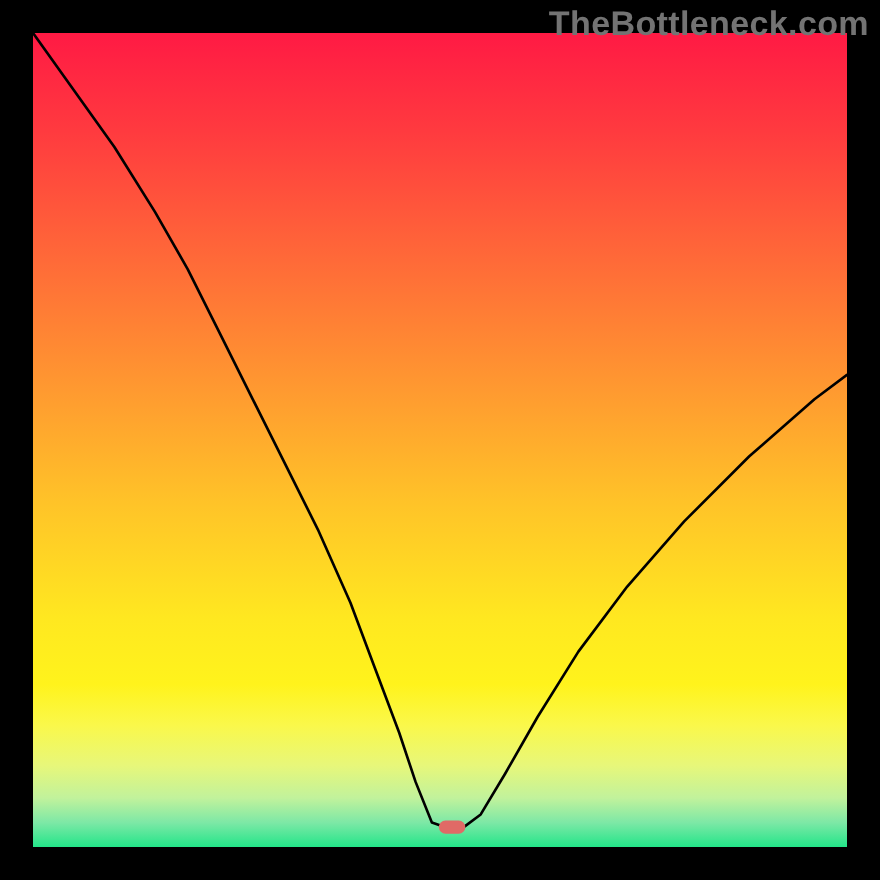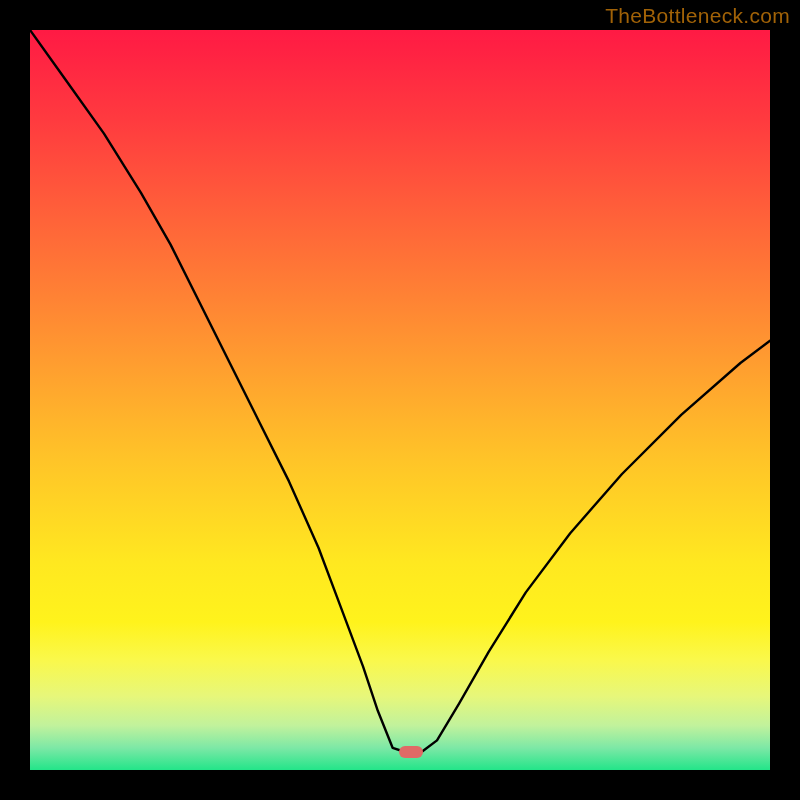--- a/index.html
+++ b/index.html
@@ -14,23 +14,23 @@
   .frame {
     position: relative;
     width: 800px;
     height: 800px;
     background: #000;
   }
   .watermark {
     position: absolute;
     top: 4px;
     right: 10px;
-    color: #a16207;
-    font-size: 21px;
-    font-weight: 400;
+    color: #737373;
+    font-size: 31px;
+    font-weight: 700;
     letter-spacing: 0.3px;
     z-index: 10;
     pointer-events: none;
   }
   .plot-area {
     position: absolute;
     left: 30px;
     top: 30px;
     width: 740px;
     height: 740px;

